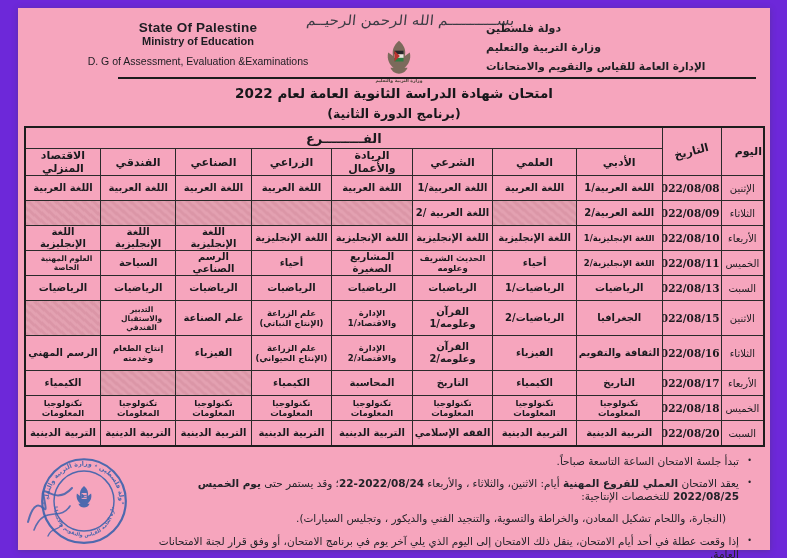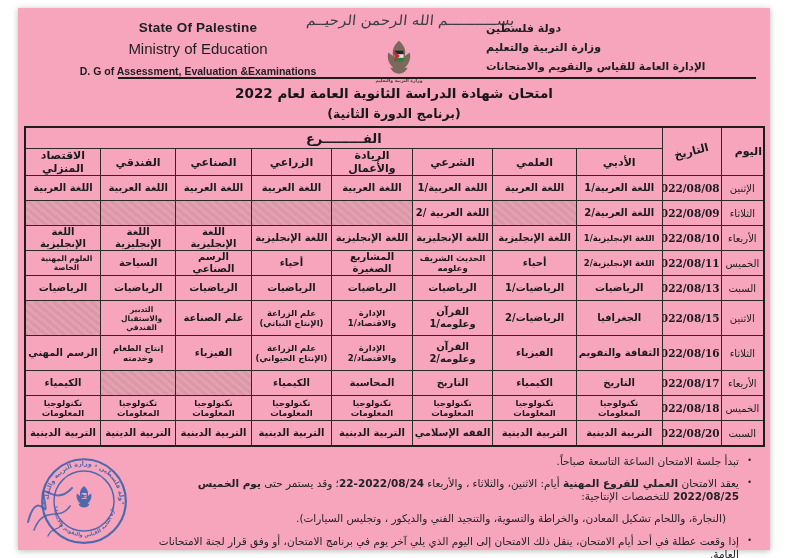--- a/index.html
+++ b/index.html
@@ -1,26 +1,26 @@
 <!DOCTYPE html>
 <html lang="ar"><head>
 <meta charset="utf-8">
 <style>
   html,body{margin:0;padding:0;background:#dfe3e6;}
-  #canvas{position:relative;width:787px;height:558px;background:#ffffff;overflow:hidden;
+  #canvas{position:relative;width:787px;height:558px;background:#6d28d9;overflow:hidden;
           font-family:"DejaVu Sans",sans-serif;}
   #page{position:absolute;left:18px;top:8px;width:752px;height:542px;background:#f6a5bd;
         box-shadow:0 1px 6px rgba(60,60,70,.35);}
 
   
   .hdr-en{position:absolute;left:55px;top:12px;width:250px;text-align:center;color:#1d1d22;
           font-family:"Liberation Sans","DejaVu Sans",sans-serif;}
   .hdr-en .en1{font-size:13.5px;font-weight:bold;letter-spacing:.2px;}
-  .hdr-en .en2{font-size:15px;font-weight:normal;margin-top:5px;}
-  .hdr-en .en3{font-size:10.5px;font-weight:bold;margin-top:8px;}
+  .hdr-en .en2{font-size:11px;font-weight:bold;}
+  .hdr-en .en3{font-size:10.5px;font-weight:normal;margin-top:8px;}
   .bismillah{position:absolute;left:275px;top:3px;width:235px;text-align:center;direction:rtl;
              font-size:15px;color:#3c3c44;transform:skewX(-6deg) scaleY(.92);}
   .logo{position:absolute;left:352px;top:31px;width:58px;text-align:center;}
   .logo-caption{font-size:4.5px;font-weight:bold;color:#4a4238;direction:rtl;margin-top:-1px;}
   .hdr-ar{position:absolute;left:468px;top:14px;width:244px;text-align:left;direction:rtl;
           font-weight:bold;color:#202024;}
   .hdr-ar .ar1{font-size:11px;}
   .hdr-ar .ar2{font-size:11px;margin-top:6px;}
   .hdr-ar .ar3{font-size:10.5px;margin-top:6px;}
   .hdr-rule{position:absolute;left:100px;top:69px;width:638px;border-top:2px solid #1c1c1c;}

